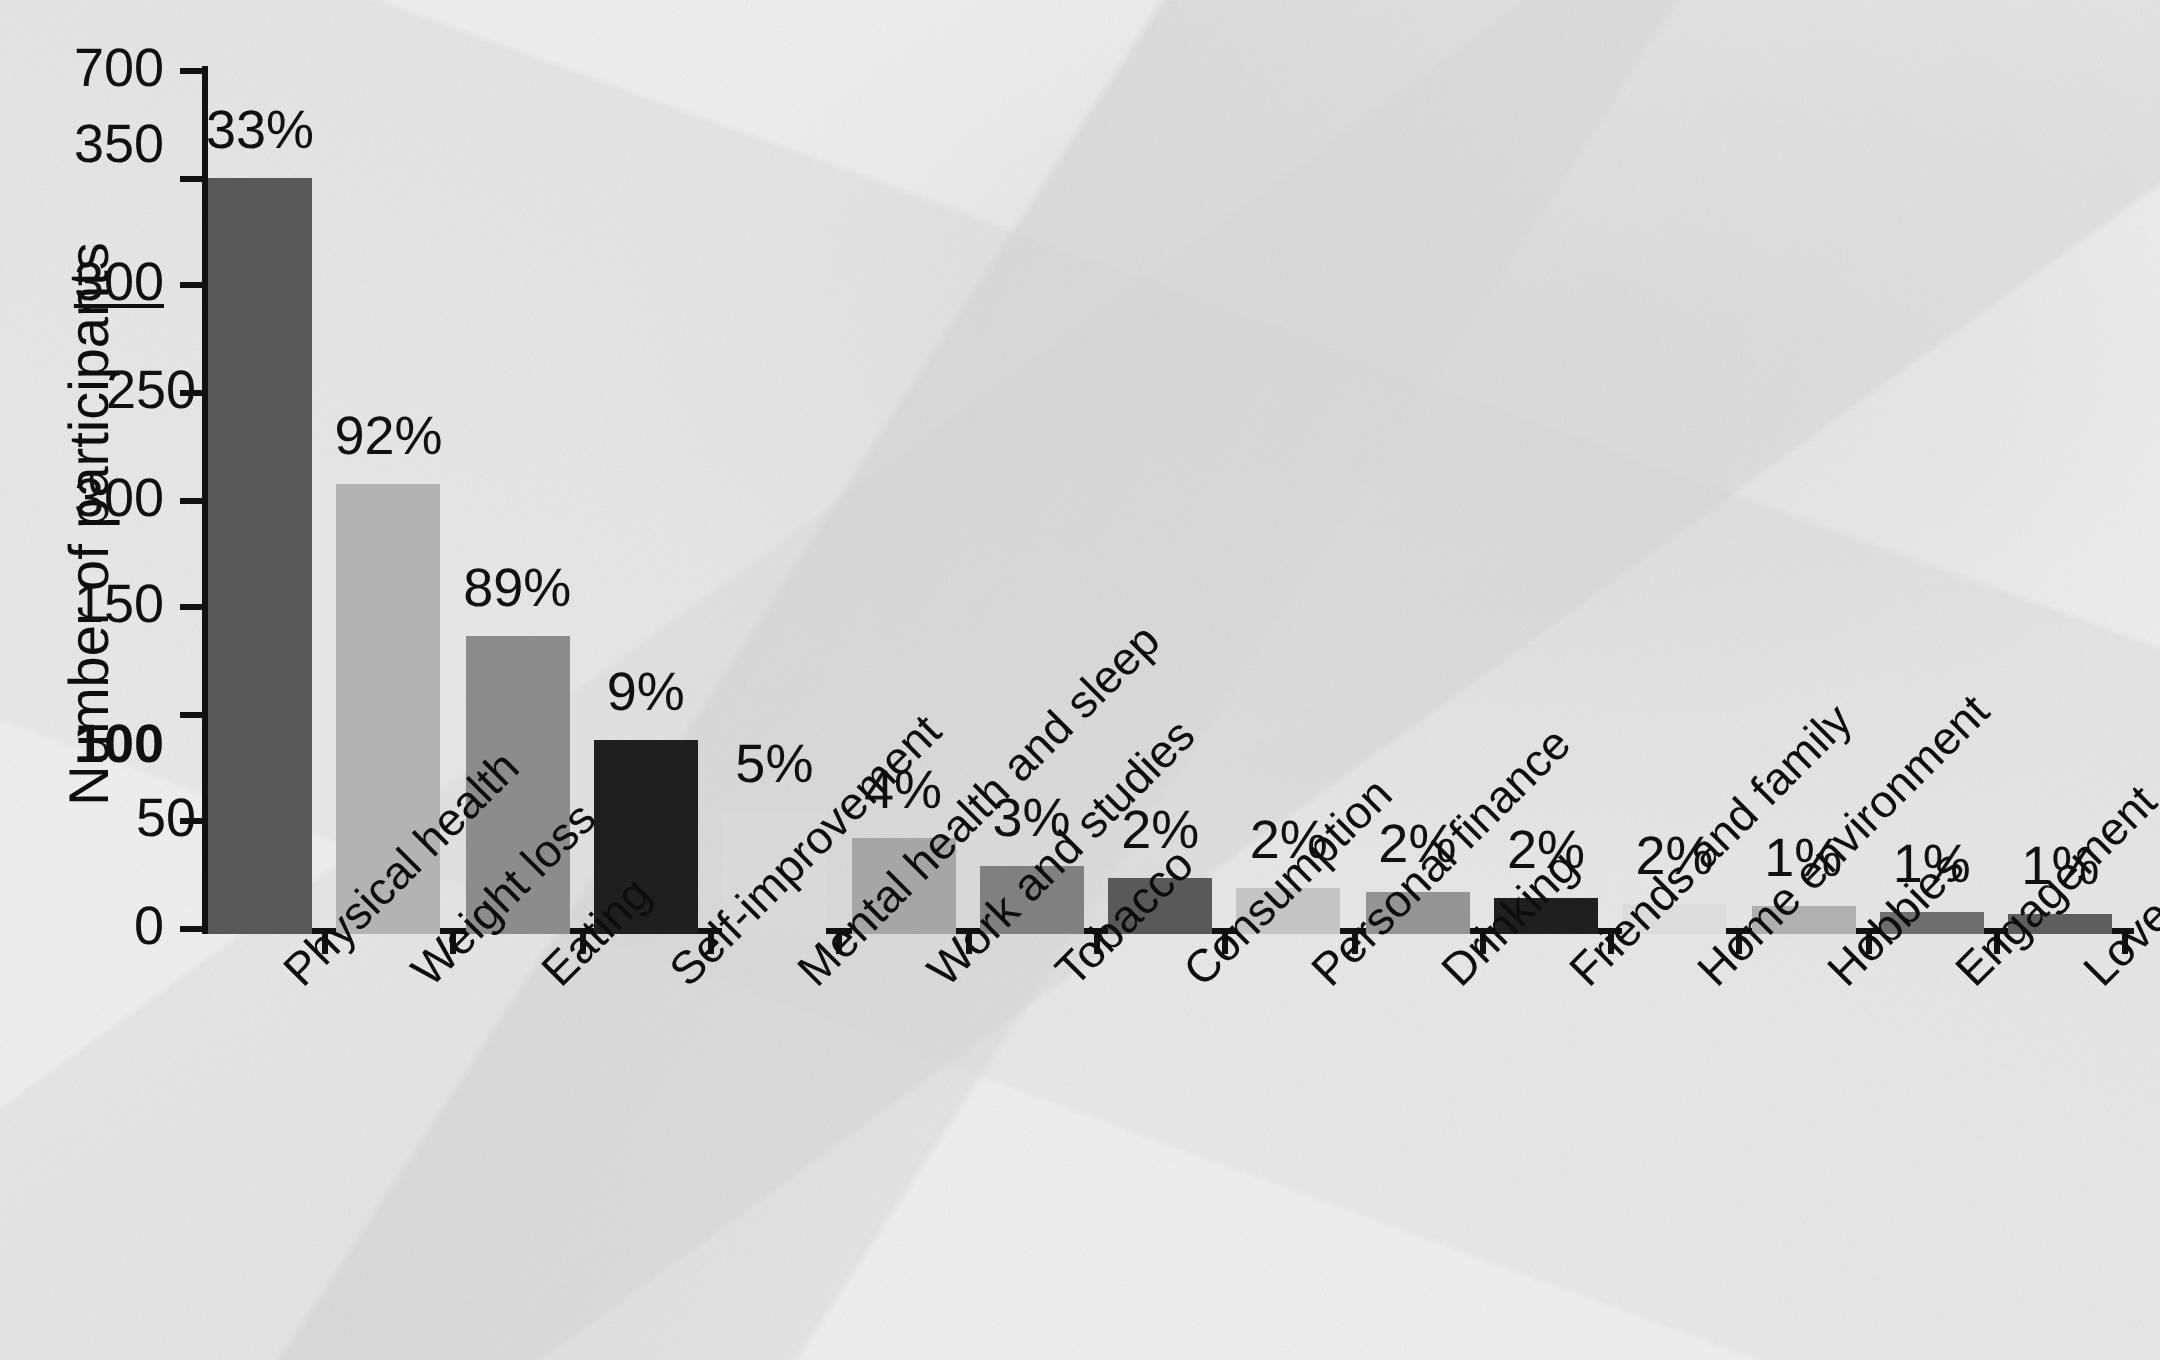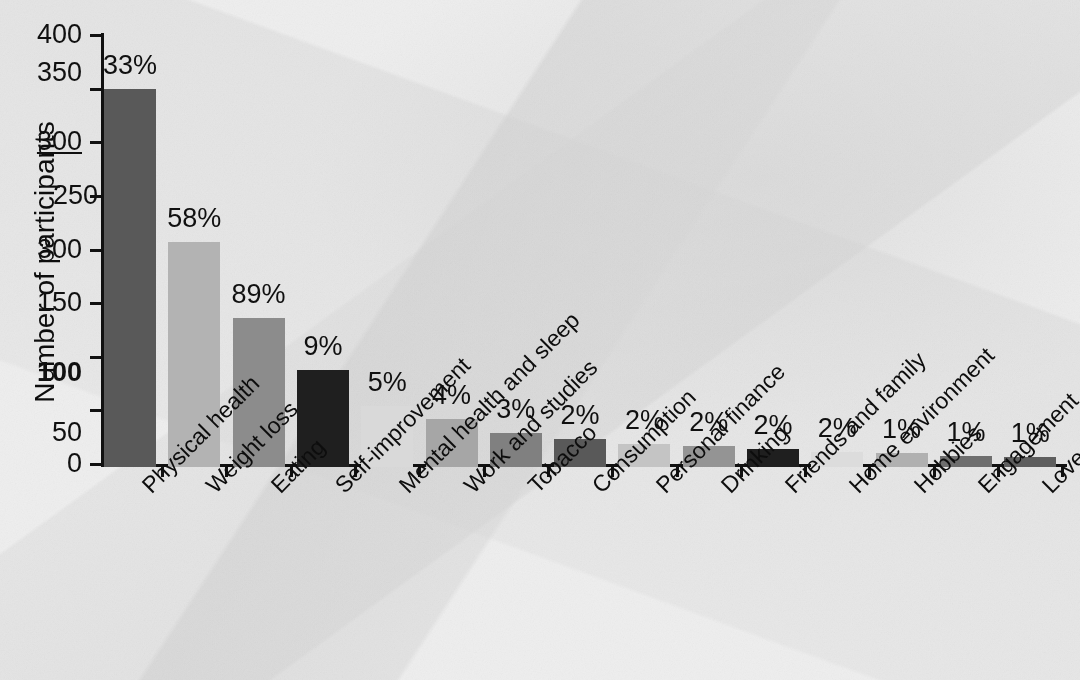--- a/index.html
+++ b/index.html
@@ -139,35 +139,35 @@
   <div class="plot">
     <div class="y-axis-title">Number of participants</div>
 
     <div class="y-axis-line"></div>
     <div class="x-axis-line"></div>
 
     <div id="y-ticks">
         <div class="y-tick" style="top: 463px;"></div>
         <div class="y-tick-label" style="left: 0px; width: 82px; top: 450px;">0</div>
         <div class="y-tick" style="top: 409.375px;"></div>
-        <div class="y-tick-label" style="left: 0px; width: 82px; top: 396.375px; margin-top: 23px;">50</div>
+        <div class="y-tick-label" style="left: 16px; width: 82px; top: 396.375px;">50</div>
         <div class="y-tick" style="top: 355.75px;"></div>
         <div class="y-tick-label" style="left: 0px; width: 82px; top: 359px; font-weight: bold;">100</div>
         <div class="y-tick" style="top: 302.125px;"></div>
         <div class="y-tick-label" style="left: 0px; width: 82px; top: 289.125px;">150</div>
         <div class="y-tick" style="top: 248.5px;"></div>
         <div class="y-tick-label" style="left: 0px; width: 82px; top: 235.5px;">300</div>
         <div class="y-tick" style="top: 194.875px;"></div>
         <div class="y-tick-label" style="left: 16px; width: 82px; top: 181.875px;">250</div>
         <div class="y-tick" style="top: 141.25px;"></div>
         <div class="y-tick-label" style="left: 0px; width: 82px; top: 128.25px; text-decoration: underline;">300</div>
         <div class="y-tick" style="top: 87.625px;"></div>
         <div class="y-tick-label" style="left: 0px; width: 82px; top: 59px;">350</div>
         <div class="y-tick" style="top: 34px;"></div>
-        <div class="y-tick-label" style="left: 0px; width: 82px; top: 21px;">400</div>
+        <div class="y-tick-label" style="left: 0px; width: 82px; top: 21px;">700</div>
       </div>
     <div id="x-ticks">
         <div class="x-tick" style="left: 161px;"></div>
         <div class="x-tick" style="left: 225px;"></div>
         <div class="x-tick" style="left: 290px;"></div>
         <div class="x-tick" style="left: 354px;"></div>
         <div class="x-tick" style="left: 418px;"></div>
         <div class="x-tick" style="left: 483px;"></div>
         <div class="x-tick" style="left: 547px;"></div>
         <div class="x-tick" style="left: 611px;"></div>
@@ -191,21 +191,21 @@
         <div class="bar" title="Personal finance: 21" style="left: 618.4px; width: 52px; height: 22.5225px; background: rgb(196, 196, 196);"></div>
         <div class="bar" title="Drinking: 20" style="left: 682.7px; width: 52px; height: 21.45px; background: rgb(148, 148, 148);"></div>
         <div class="bar" title="Friends and family: 17" style="left: 747px; width: 52px; height: 18.2325px; background: rgb(31, 31, 31);"></div>
         <div class="bar" title="Home environment: 14" style="left: 811.3px; width: 52px; height: 15.015px; background: rgb(220, 220, 220);"></div>
         <div class="bar" title="Hobbies: 13" style="left: 875.6px; width: 52px; height: 13.9425px; background: rgb(176, 176, 176);"></div>
         <div class="bar" title="Engagement: 10" style="left: 939.9px; width: 52px; height: 10.725px; background: rgb(110, 110, 110);"></div>
         <div class="bar" title="Love: 9" style="left: 1004.2px; width: 52px; height: 9.6525px; background: rgb(94, 94, 94);"></div>
       </div>
     <div id="value-labels">
         <div class="bar-value-label" style="left: 88px; width: 84px; top: 52.48px;">33%</div>
-        <div class="bar-value-label" style="left: 152.3px; width: 84px; top: 204.775px;">58%</div>
+        <div class="bar-value-label" style="left: 152.3px; width: 84px; top: 204.775px;">92%</div>
         <div class="bar-value-label" style="left: 216.6px; width: 84px; top: 280.923px;">89%</div>
         <div class="bar-value-label" style="left: 280.9px; width: 84px; top: 333.475px;">9%</div>
         <div class="bar-value-label" style="left: 345.2px; width: 84px; top: 368.868px;">5%</div>
         <div class="bar-value-label" style="left: 409.5px; width: 84px; top: 381.738px;">4%</div>
         <div class="bar-value-label" style="left: 473.8px; width: 84px; top: 395.68px;">3%</div>
         <div class="bar-value-label" style="left: 538.1px; width: 84px; top: 402.115px;">2%</div>
         <div class="bar-value-label" style="left: 602.4px; width: 84px; top: 407.478px;">2%</div>
         <div class="bar-value-label" style="left: 666.7px; width: 84px; top: 408.55px;">2%</div>
         <div class="bar-value-label" style="left: 731px; width: 84px; top: 411.767px;">2%</div>
         <div class="bar-value-label" style="left: 795.3px; width: 84px; top: 414.985px;">2%</div>

